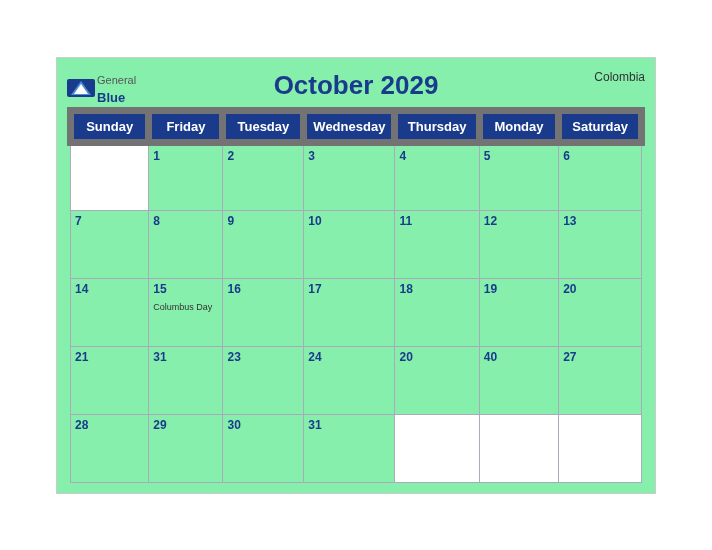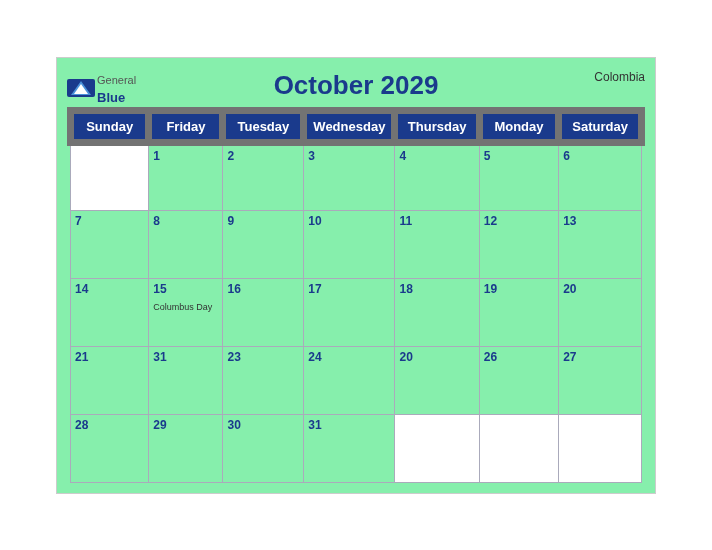--- a/index.html
+++ b/index.html
@@ -219,21 +219,21 @@
           <td>
             <span class="day-number">23</span>
           </td>
           <td>
             <span class="day-number">24</span>
           </td>
           <td>
             <span class="day-number">20</span>
           </td>
           <td>
-            <span class="day-number">26</span>
+            <span class="day-number">40</span>
           </td>
           <td>
             <span class="day-number">27</span>
           </td>
         </tr>
         <tr>
           <td>
             <span class="day-number">28</span>
           </td>
           <td>

